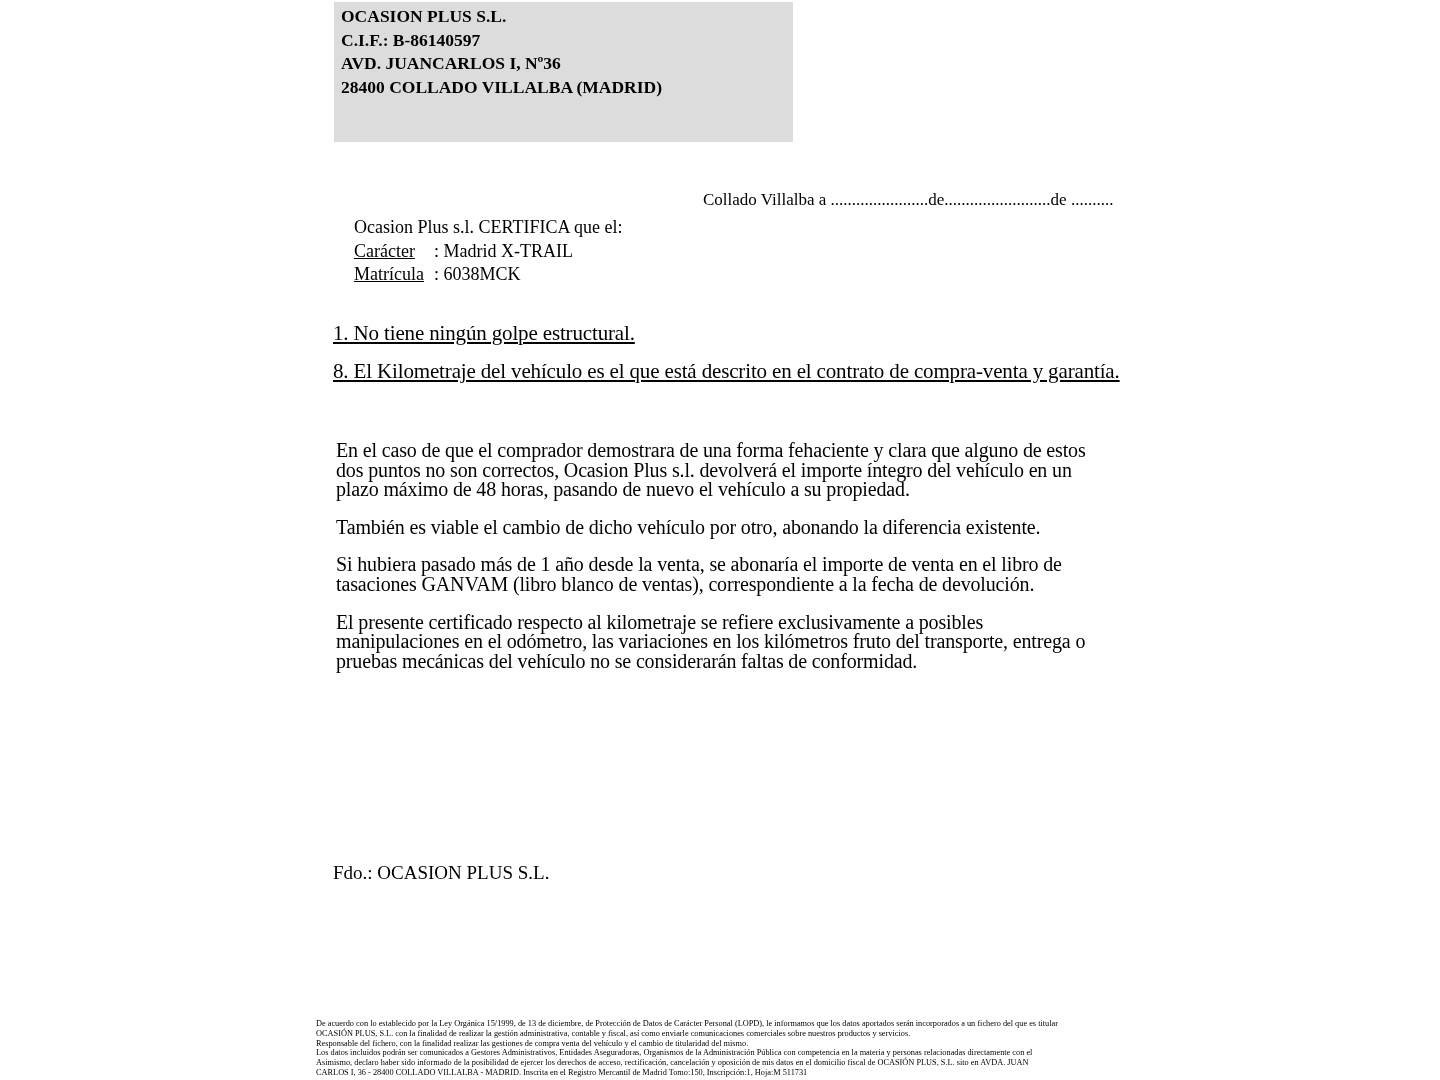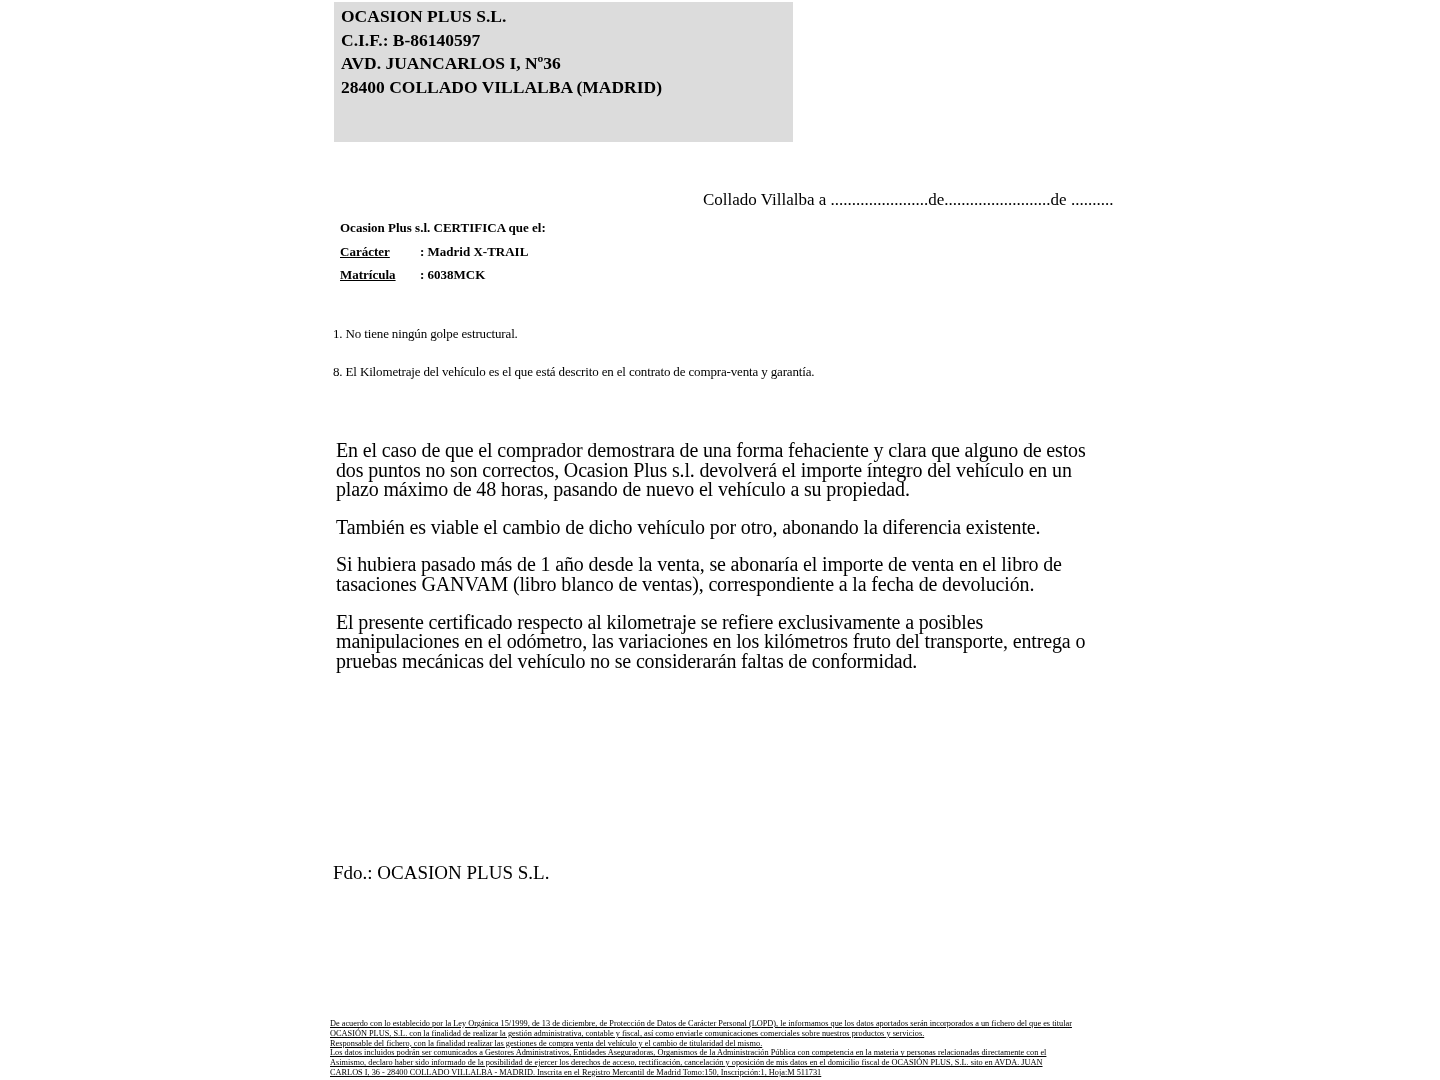--- a/index.html
+++ b/index.html
@@ -31,39 +31,39 @@
   .date-line {
     position: absolute;
     left: 703px;
     top: 171px;
     font-size: 17px;
     white-space: nowrap;
     margin-top: 19px;
   }
   .certify {
     position: absolute;
-    left: 340px;
+    left: 354px;
     top: 216px;
-    font-size: 13px;
+    font-size: 18px;
     line-height: 23.5px;
-    font-weight: bold;
   }
   .certify .row { white-space: nowrap; }
   .field-label {
     display: inline-block;
     width: 80px;
   }
   .field-label span { text-decoration: underline; }
   .conditions {
     position: absolute;
     left: 333px;
     top: 324px;
-    font-size: 13px;
+    font-size: 21px;
     line-height: 19.6px;
     letter-spacing: -0.15px;
+    text-decoration: underline;
   }
   .conditions .cond { white-space: nowrap; margin: 0 0 18.5px 0; }
   .body-text {
     position: absolute;
     left: 336px;
     top: 441px;
     width: 766px;
     font-size: 20px;
     line-height: 19.6px;
     letter-spacing: -0.15px;
@@ -71,26 +71,25 @@
   .body-text p { margin: 0 0 18px 0; }
   .signature {
     position: absolute;
     left: 333px;
     top: 862px;
     font-size: 19px;
     white-space: nowrap;
   }
   .legal {
     position: absolute;
-    left: 330px;
+    left: 316px;
     top: 1019px;
     width: 780px;
     font-size: 8.3px;
     line-height: 9.8px;
-    text-decoration: underline;
   }
   .legal .lline { white-space: nowrap; }
 </style>
 </head>
 <body>
 
 <div class="header-box">
   <div class="hline">OCASION PLUS S.L.</div>
   <div class="hline">C.I.F.: B-86140597</div>
   <div class="hline">AVD. JUANCARLOS I, Nº36</div>

